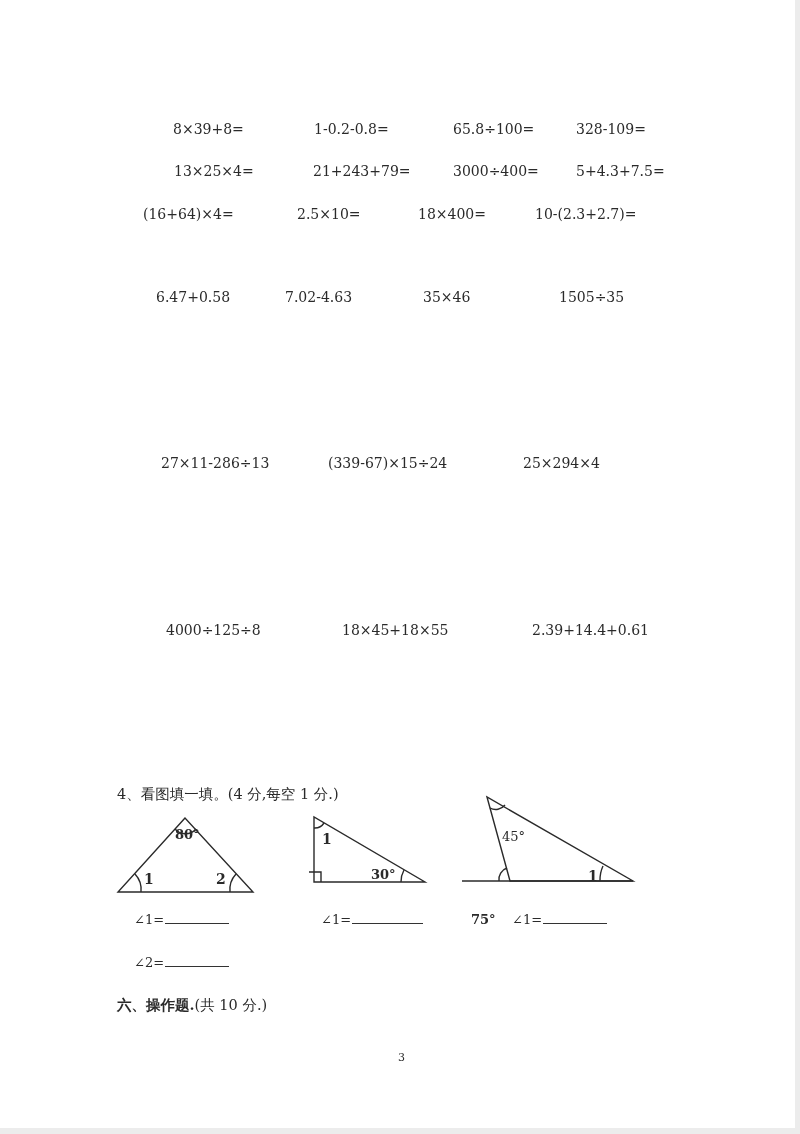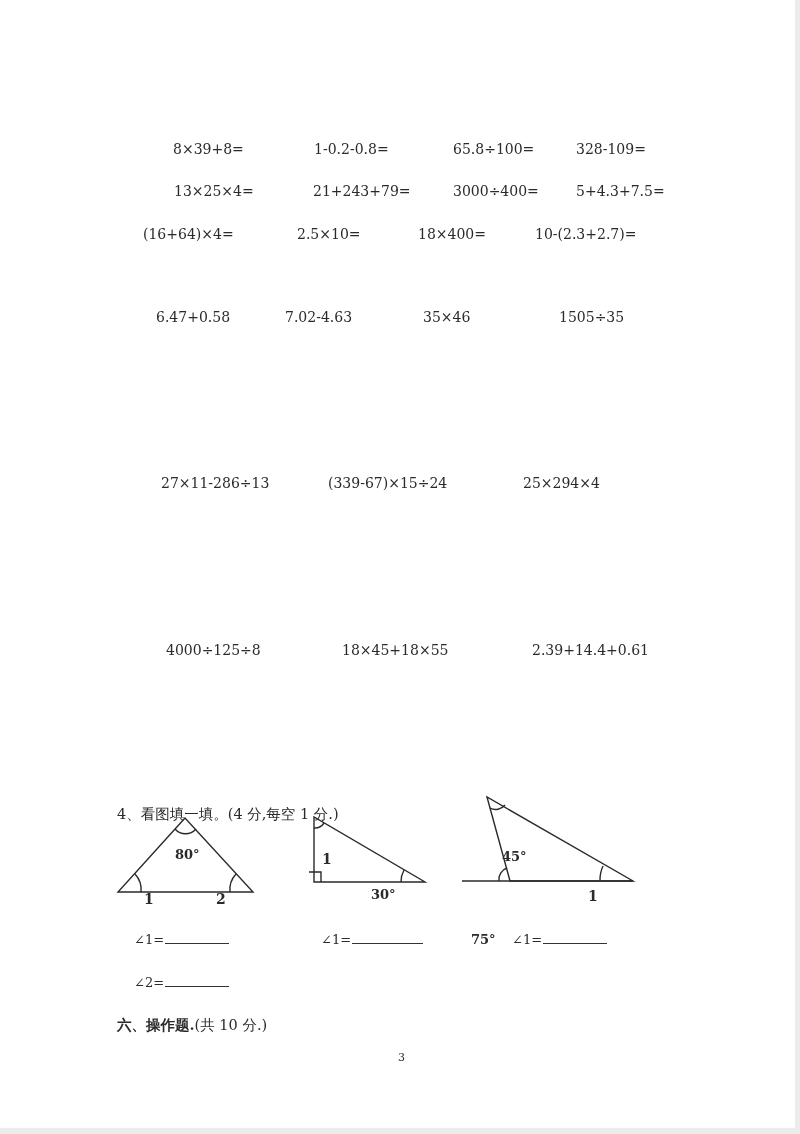--- a/index.html
+++ b/index.html
@@ -1,19 +1,19 @@
 <!DOCTYPE html>
 <html><head>
 <meta charset="utf-8">
 <style>
   html, body { margin:0; padding:0; }
   body { width:800px; height:1134px; background:#ececec; position:relative; overflow:hidden;
          font-family:"DejaVu Serif", "Liberation Serif", serif; color:#2a2a2a; }
   .page { position:absolute; left:0; top:0; width:795px; height:1128px; background:#ffffff; }
-  .t { position:absolute; white-space:nowrap; font-size:14px; line-height:16px;margin-top:20px; }
+  .t { position:absolute; white-space:nowrap; font-size:14px; line-height:16px; }
   .h { font-size:14.5px; }
   .bold { font-weight:bold; }
   .blank { display:inline-block; width:64px; border-bottom:1px solid #333; height:12px; vertical-align:baseline; margin-left:1px; }
   .watermark { position:absolute; left:376px; top:985px; font-family:"DejaVu Sans", sans-serif; font-weight:bold;
                font-size:80px; color:#ececec; letter-spacing:2px; line-height:80px; }
   .pagenum { position:absolute; left:398px; top:1051px; font-size:11px; }
   svg { position:absolute; left:0; top:0; }
 </style>
 </head>
 <body>
@@ -72,21 +72,21 @@
     </g>
   </svg>
 
   <div class="t" style="left:175px;top:827px;font-size:13px;font-weight:bold">80°</div>
   <div class="t" style="left:144px;top:871px;font-size:14px;font-weight:bold">1</div>
   <div class="t" style="left:216px;top:871px;font-size:14px;font-weight:bold">2</div>
 
   <div class="t" style="left:322px;top:831px;font-size:14px;font-weight:bold">1</div>
   <div class="t" style="left:371px;top:867px;font-size:13px;font-weight:bold">30°</div>
 
-  <div class="t" style="left:502px;top:829px;font-size:13px;font-weight:bold">45°</div>
+  <div class="t" style="left:502px;top:829px;font-size:13px;font-weight:normal">45°</div>
   <div class="t" style="left:471px;top:912px;font-size:13px;font-weight:bold">75°</div>
   <div class="t" style="left:588px;top:868px;font-size:14px;font-weight:bold">1</div>
 
   <div class="t" style="left:134px;top:911px;font-size:13px"><span>∠1=</span><span class="blank"></span></div>
   <div class="t" style="left:321px;top:911px;font-size:13px"><span>∠1=</span><span class="blank" style="width:71px"></span></div>
   <div class="t" style="left:512px;top:911px;font-size:13px"><span>∠1=</span><span class="blank"></span></div>
   <div class="t" style="left:134px;top:954px;font-size:13px"><span>∠2=</span><span class="blank"></span></div>
 
   <div class="t" style="left:117px;top:997px;font-size:14.5px"><span class="bold">六、操作题.</span><span>(共 10 分.)</span></div>
 

